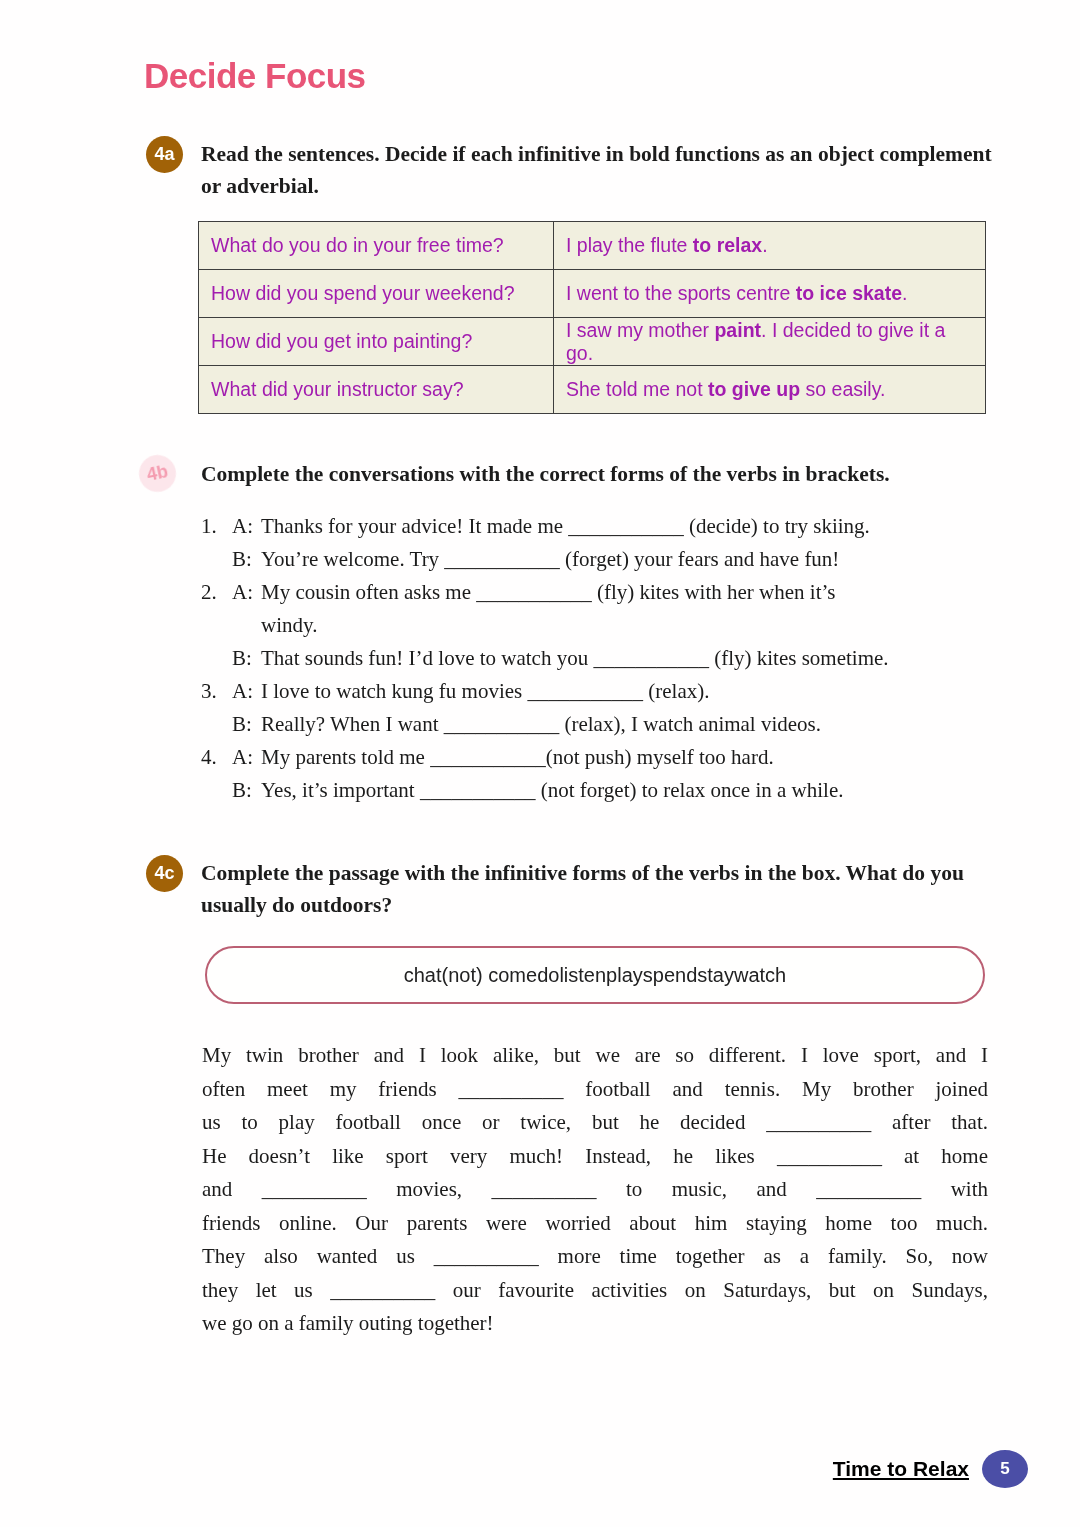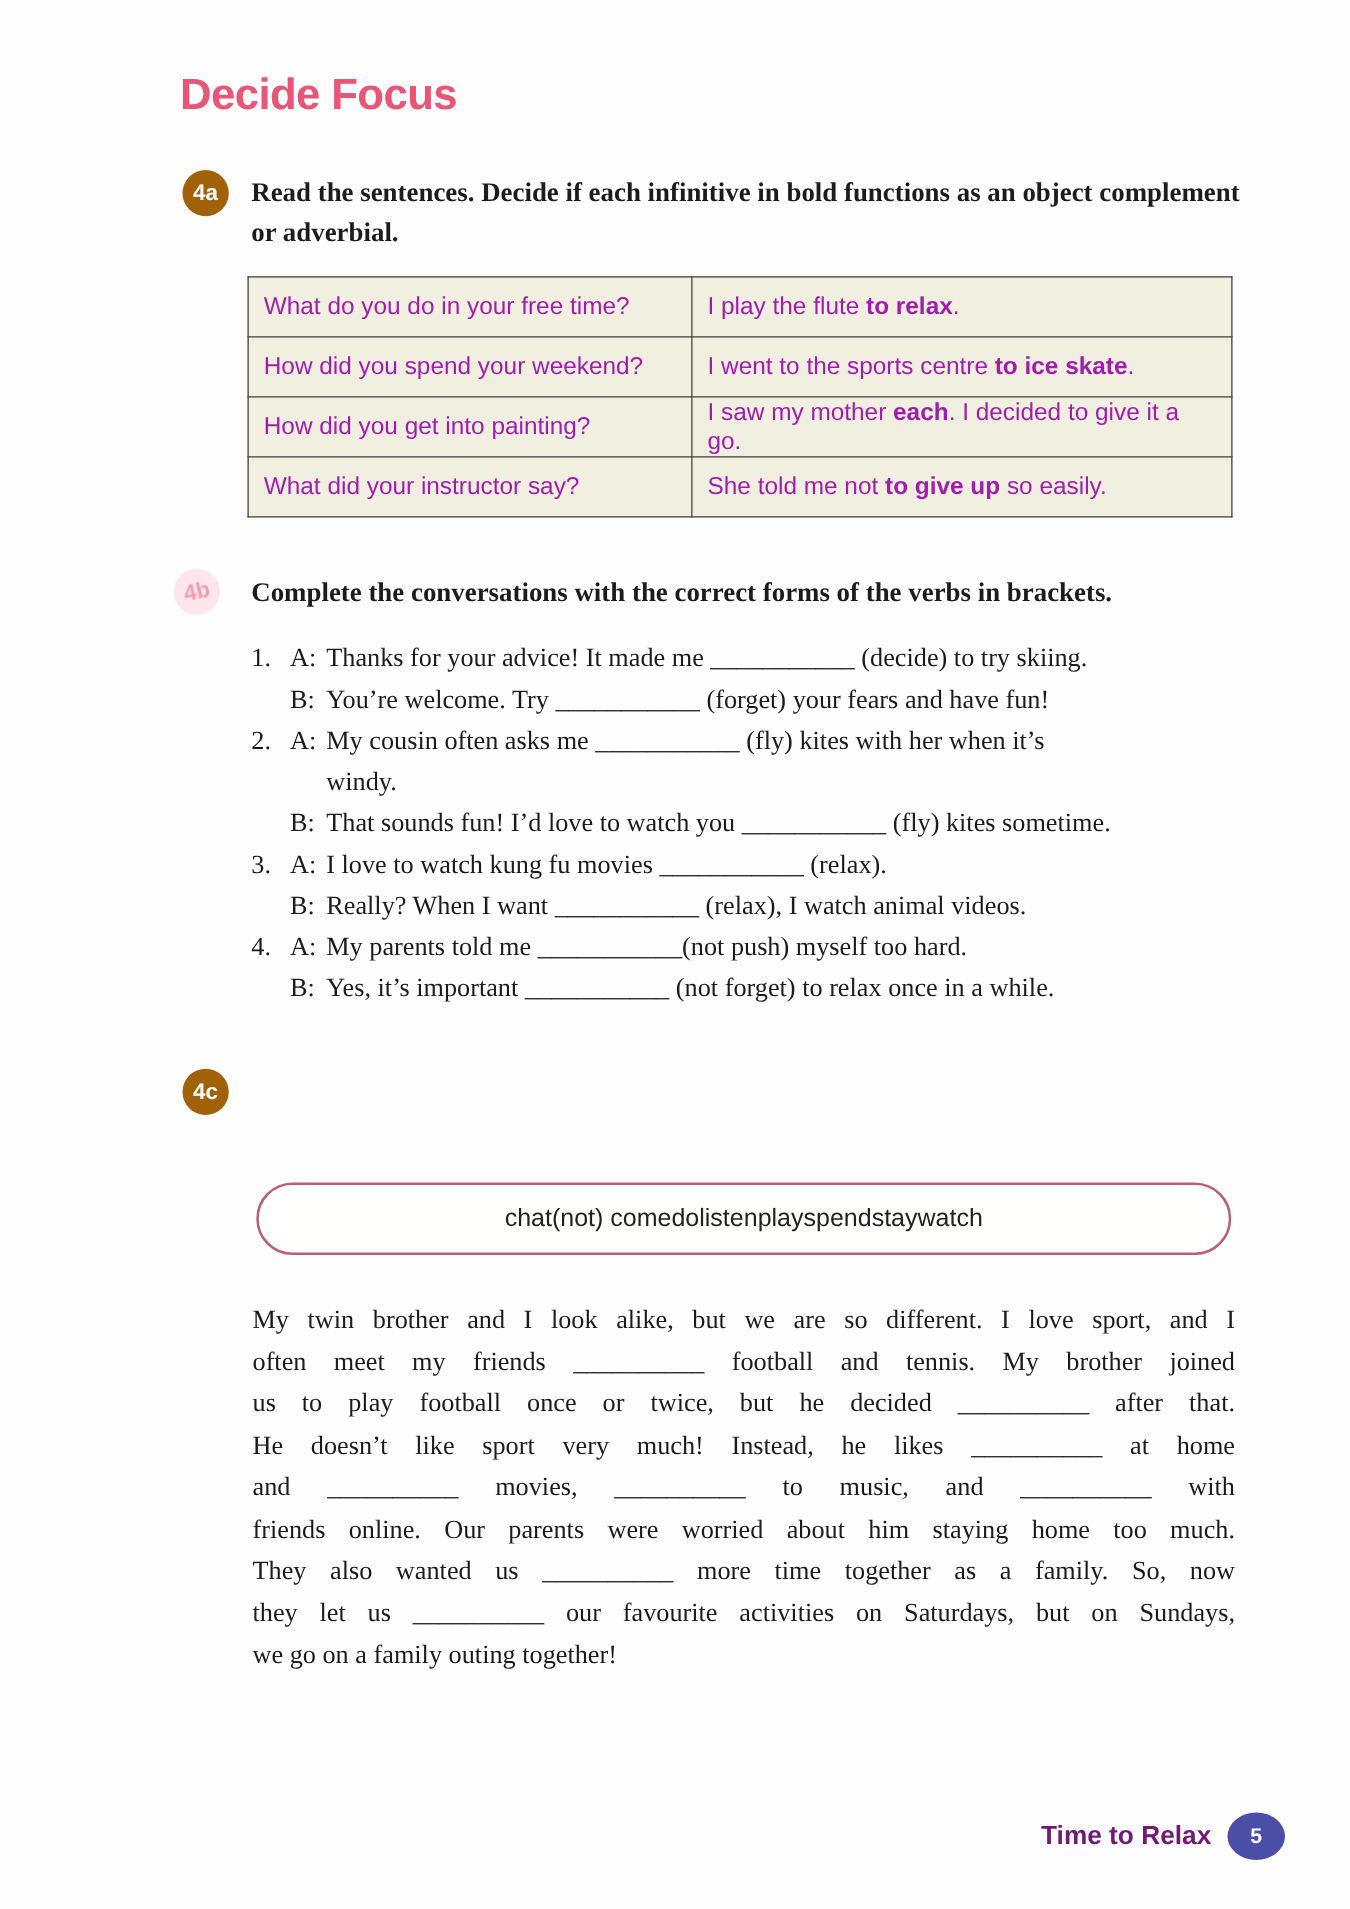--- a/index.html
+++ b/index.html
@@ -66,21 +66,21 @@
   }
   .pline{text-align:justify;text-align-last:justify;}
   .pline.last{text-align-last:left;}
 
   .footer{
     position:absolute;top:1450px;right:52px;
     display:flex;align-items:center;gap:13px;
   }
   .footer .unit{
     font-family:"Liberation Sans",sans-serif;font-weight:700;
-    font-size:21px;color:#701a75;
+    font-size:21px;color:#000000;text-decoration:underline;
   }
   .page-badge{
     width:46px;height:38px;border-radius:50%;background:#4b4ea6;color:#fff;
     font-family:"Liberation Sans",sans-serif;font-weight:700;font-size:17px;
     display:flex;align-items:center;justify-content:center;
   }
 </style>
 </head>
 <body>
 
@@ -96,21 +96,21 @@
         <tr>
           <td class="q">What do you do in your free time?</td>
           <td class="a"><span>I play the flute </span><span class="bold">to relax</span><span>.</span></td>
         </tr>
         <tr>
           <td class="q">How did you spend your weekend?</td>
           <td class="a"><span>I went to the sports centre </span><span class="bold">to ice skate</span><span>.</span></td>
         </tr>
         <tr>
           <td class="q">How did you get into painting?</td>
-          <td class="a"><span>I saw my mother </span><span class="bold">each</span><span>. I decided to give it a go.</span></td>
+          <td class="a"><span>I saw my mother </span><span class="bold">paint</span><span>. I decided to give it a go.</span></td>
         </tr>
         <tr>
           <td class="q">What did your instructor say?</td>
           <td class="a"><span>She told me not </span><span class="bold">to give up</span><span> so easily.</span></td>
         </tr>
       </tbody>
   </table>
 
   <div class="badge badge-4b">4b</div>
   <p class="instruction instr-4b">Complete the conversations with the correct forms of the verbs in brackets.</p>
@@ -157,20 +157,21 @@
         <span class="txt">My parents told me ___________(not push) myself too hard.</span>
       </div>
       <div class="conv-row">
         <span class="num"></span>
         <span class="spk">B:</span>
         <span class="txt">Yes, it’s important ___________ (not forget) to relax once in a while.</span>
       </div>
     </div>
 
   <div class="badge badge-4c">4c</div>
+  <p class="instruction instr-4c">Complete the passage with the infinitive forms of the verbs in the box. What do you usually do outdoors?</p>
 
   <div class="verb-box">
       <span class="verb">chat</span>
       <span class="verb">(not) come</span>
       <span class="verb">do</span>
       <span class="verb">listen</span>
       <span class="verb">play</span>
       <span class="verb">spend</span>
       <span class="verb">stay</span>
       <span class="verb">watch</span>

